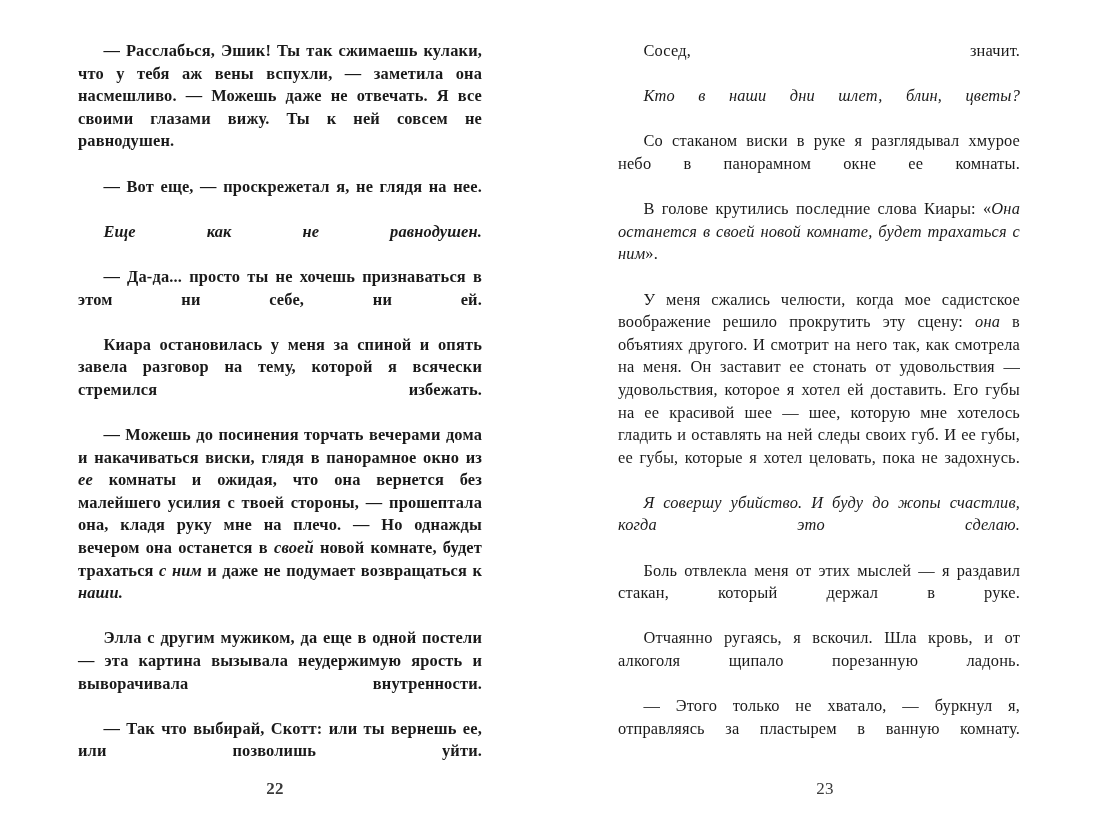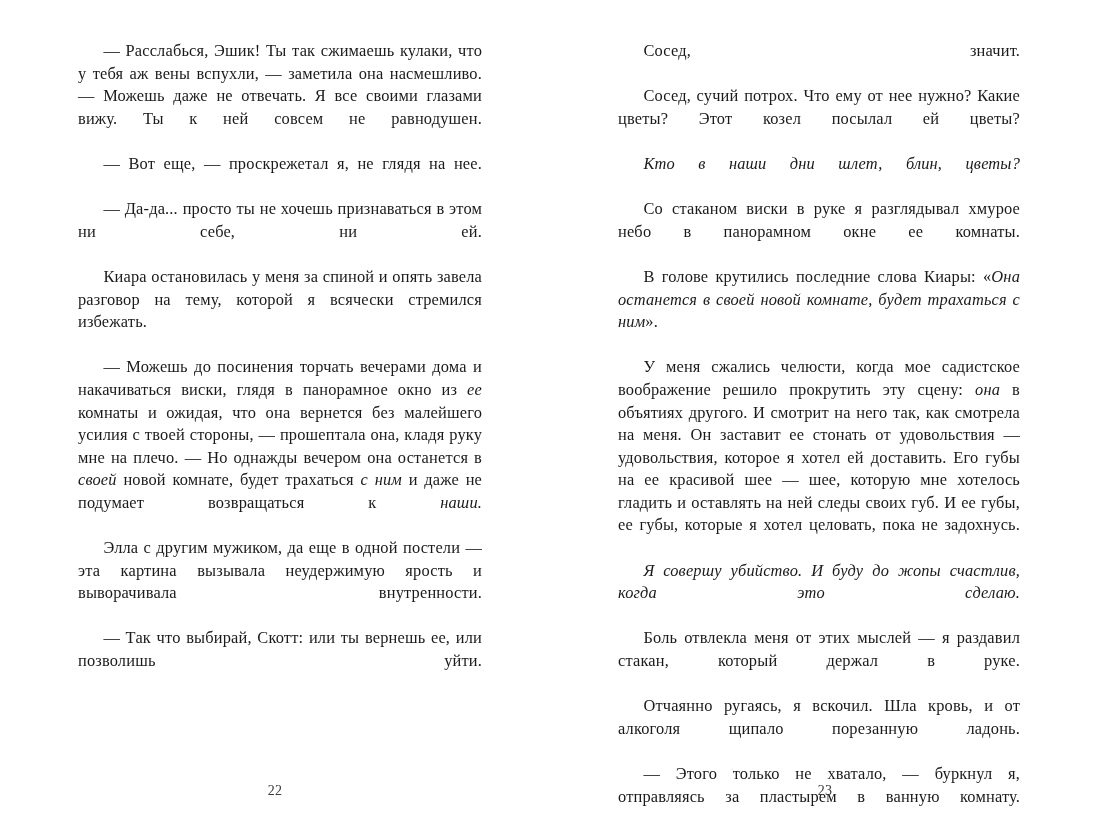--- a/index.html
+++ b/index.html
@@ -20,21 +20,21 @@
     height: 825px;
     display: flex;
     background: #ffffff;
   }
   .page {
     position: relative;
     width: 550px;
     height: 825px;
     box-sizing: border-box;
   }
-  .page-left   { padding: 40px 68px 0 78px; }
+  .page-left   { padding: 40px 68px 0 78px; font-weight: bold; }
   .page-right  { padding: 40px 80px 0 68px; }
 
   .text-col {
     width: 100%;
   }
 
   p.para {
     margin: 0;
     text-align: justify;
     text-indent: 1.55em;
@@ -52,50 +52,50 @@
     display: inline-block;
     width: 100%;
   }
 
   .folio {
     position: absolute;
     bottom: 26px;
     left: 0;
     width: 100%;
     text-align: center;
-    font-size: 14px;
+    font-size: 17px;
     color: #3a3a3a;
     letter-spacing: 0.02em;
   }
   .page-left  .folio { padding-right: 8px; }
   .page-right .folio { padding-left: 0px; margin-top: 8px; }
 </style>
 </head>
 <body>
 
 <div class="spread">
 
   <div class="page page-left">
     <div class="text-col">
       <p class="para">— Расслабься, Эшик! Ты так сжимаешь кулаки, что у тебя аж вены вспухли, — заметила она насмешливо. — Можешь даже не отвечать. Я все своими глазами вижу. Ты к ней совсем не равнодушен.</p>
       <p class="para">— Вот еще, — проскрежетал я, не глядя на нее.</p>
+      <p class="para"><i>Еще как не равнодушен.</i></p>
       <p class="para">— Да-да... просто ты не хочешь признаваться в этом ни себе, ни ей.</p>
       <p class="para">Киара остановилась у меня за спиной и опять завела разговор на тему, которой я всячески стремился избежать.</p>
       <p class="para">— Можешь до посинения торчать вечерами дома и накачиваться виски, глядя в панорамное окно из <i>ее</i> комнаты и ожидая, что она вернется без малейшего усилия с твоей стороны, — прошептала она, кладя руку мне на плечо. — Но однажды вечером она останется в <i>своей</i> новой комнате, будет трахаться <i>с ним</i> и даже не подумает возвращаться к <i>наши.</i></p>
       <p class="para">Элла с другим мужиком, да еще в одной постели — эта картина вызывала неудержимую ярость и выворачивала внутренности.</p>
       <p class="para">— Так что выбирай, Скотт: или ты вернешь ее, или позволишь уйти.</p>
 
     </div>
     <div class="folio">22</div>
   </div>
 
   <div class="page page-right">
     <div class="text-col">
       <p class="para">Сосед, значит.</p>
-      <p class="para">Сосед, сучий потрох. Что ему от нее нужно? Какие цветы? Этот козел посылал ей цветы?</p>
       <p class="para"><i>Кто в наши дни шлет, блин, цветы?</i></p>
       <p class="para">Со стаканом виски в руке я разглядывал хмурое небо в панорамном окне ее комнаты.</p>
       <p class="para">В голове крутились последние слова Киары: «<i>Она останется в своей новой комнате, будет трахаться с ним</i>».</p>
       <p class="para">У меня сжались челюсти, когда мое садистское воображение решило прокрутить эту сцену: <i>она</i> в объятиях другого. И смотрит на него так, как смотрела на меня. Он заставит ее стонать от удовольствия — удовольствия, которое я хотел ей доставить. Его губы на ее красивой шее — шее, которую мне хотелось гладить и оставлять на ней следы своих губ. И ее губы, ее губы, которые я хотел целовать, пока не задохнусь.</p>
       <p class="para"><i>Я совершу убийство. И буду до жопы счастлив, когда это сделаю.</i></p>
       <p class="para">Боль отвлекла меня от этих мыслей — я раздавил стакан, который держал в руке.</p>
       <p class="para">Отчаянно ругаясь, я вскочил. Шла кровь, и от алкоголя щипало порезанную ладонь.</p>
       <p class="para">— Этого только не хватало, — буркнул я, отправляясь за пластырем в ванную комнату.</p>
 
     </div>

